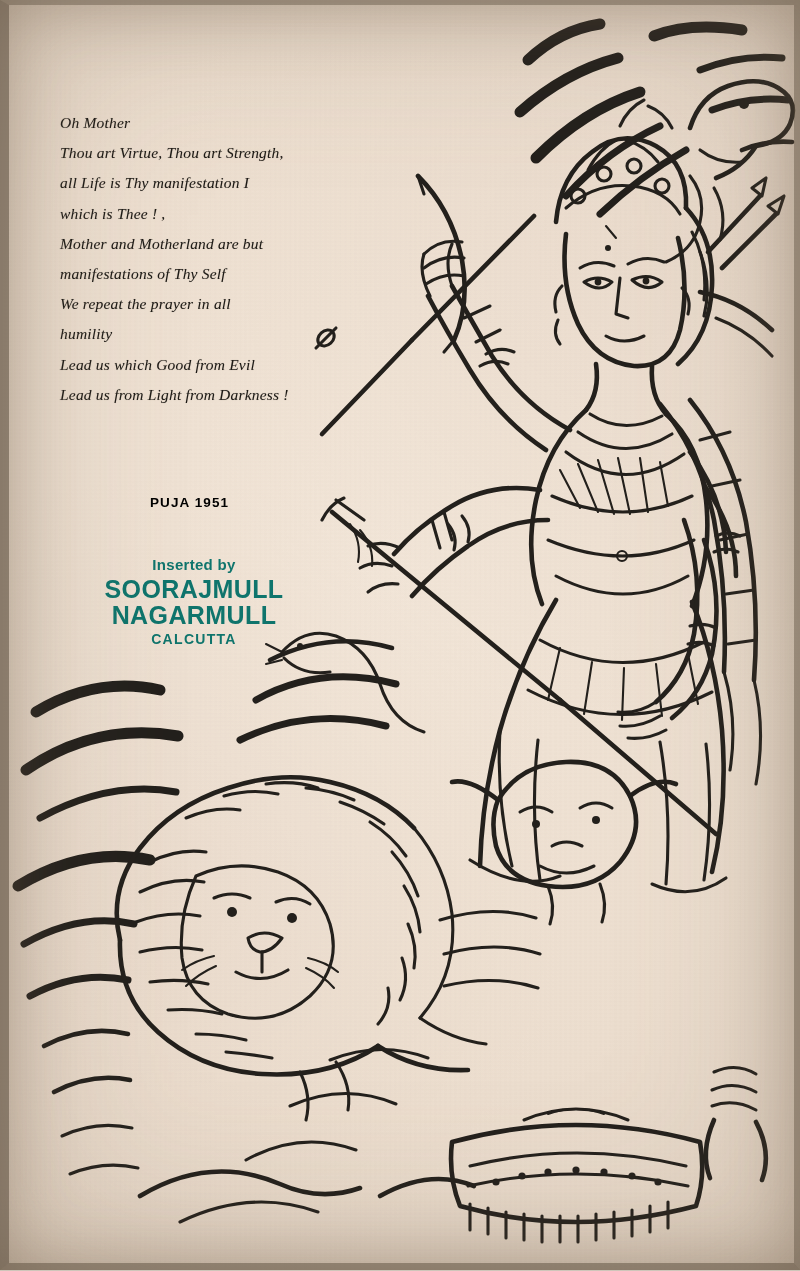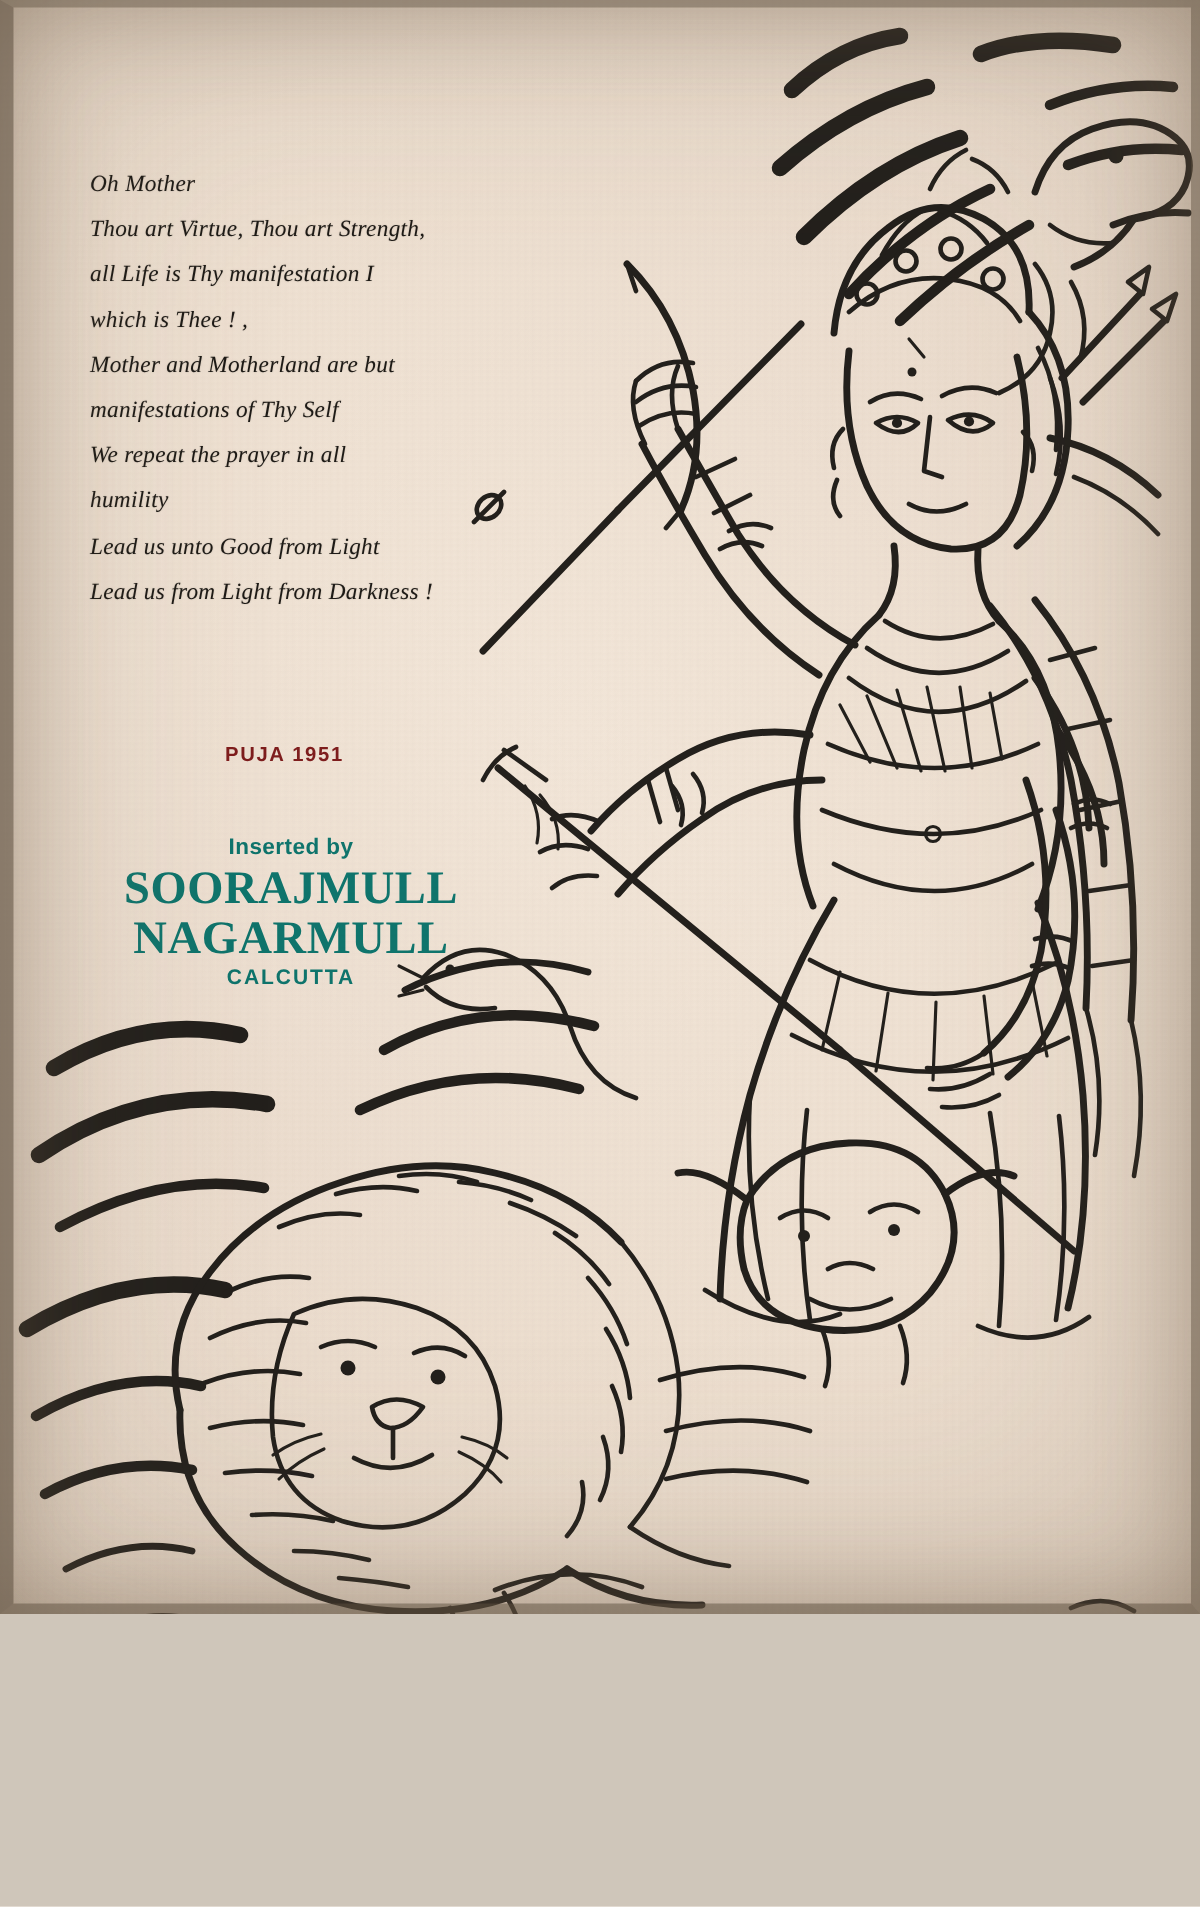--- a/index.html
+++ b/index.html
@@ -6,21 +6,21 @@
     margin: 0;
     padding: 0;
     background: #cfc6ba;
   }
   body {
     font-family: "Liberation Serif", serif;
   }
   #page {
     position: relative;
     width: 800px;
-    height: 1076px;
+    height: 1270px;
     overflow: hidden;
     background: #e9ddd0;
   }
   
   .paper {
     position: absolute;
     inset: 0;
     background:
       radial-gradient(ellipse 120% 95% at 48% 45%, #f3e7da 0%, #eddfd0 45%, #e2d3c3 75%, #d6c6b5 100%);
   }
@@ -77,43 +77,42 @@
     text-shadow: 0 0 1px rgba(40,30,20,.25);
   }
   .puja {
     position: absolute;
     left: 150px;
     top: 495px;
     font-family: "Liberation Sans", sans-serif;
     font-size: 13.5px;
     font-weight: 700;
     letter-spacing: 1.1px;
-    color: #7f1d1d;
+    color: #000000;
   }
   .credit {
     position: absolute;
     left: 44px;
     top: 556px;
     width: 300px;
     text-align: center;
     font-family: "Liberation Sans", sans-serif;
     color: #0f766e;
   }
   .credit .inserted {
     font-size: 15px;
     font-weight: 700;
     letter-spacing: .3px;
     margin-bottom: 3px;
   }
   .credit .firm {
-    font-size: 31px;
+    font-size: 25px;
     font-weight: 700;
     letter-spacing: .4px;
     line-height: 1.05;
-    font-family: Liberation Serif, serif;
   }
   .credit .city {
     font-size: 14px;
     font-weight: 700;
     letter-spacing: 1.3px;
     margin-top: 2px;
   }
 </style>
 </head>
 <body>
@@ -439,21 +438,21 @@
 
   <div class="poem">
     <div class="poem-line">Oh Mother</div>
     <div class="poem-line">Thou art Virtue, Thou art Strength,</div>
     <div class="poem-line">all Life is Thy manifestation I</div>
     <div class="poem-line">which is Thee ! ,</div>
     <div class="poem-line">Mother and Motherland are but</div>
     <div class="poem-line">manifestations of Thy Self</div>
     <div class="poem-line">We repeat the prayer in all</div>
     <div class="poem-line">humility</div>
-    <div class="poem-line">Lead us unto Good from Light</div>
+    <div class="poem-line">Lead us which Good from Evil</div>
     <div class="poem-line">Lead us from Light from Darkness !</div>
   </div>
 
   <div class="puja">PUJA 1951</div>
 
   <div class="credit">
     <div class="inserted">Inserted by</div>
     <div class="firm">SOORAJMULL NAGARMULL</div>
     <div class="city">CALCUTTA</div>
   </div>

